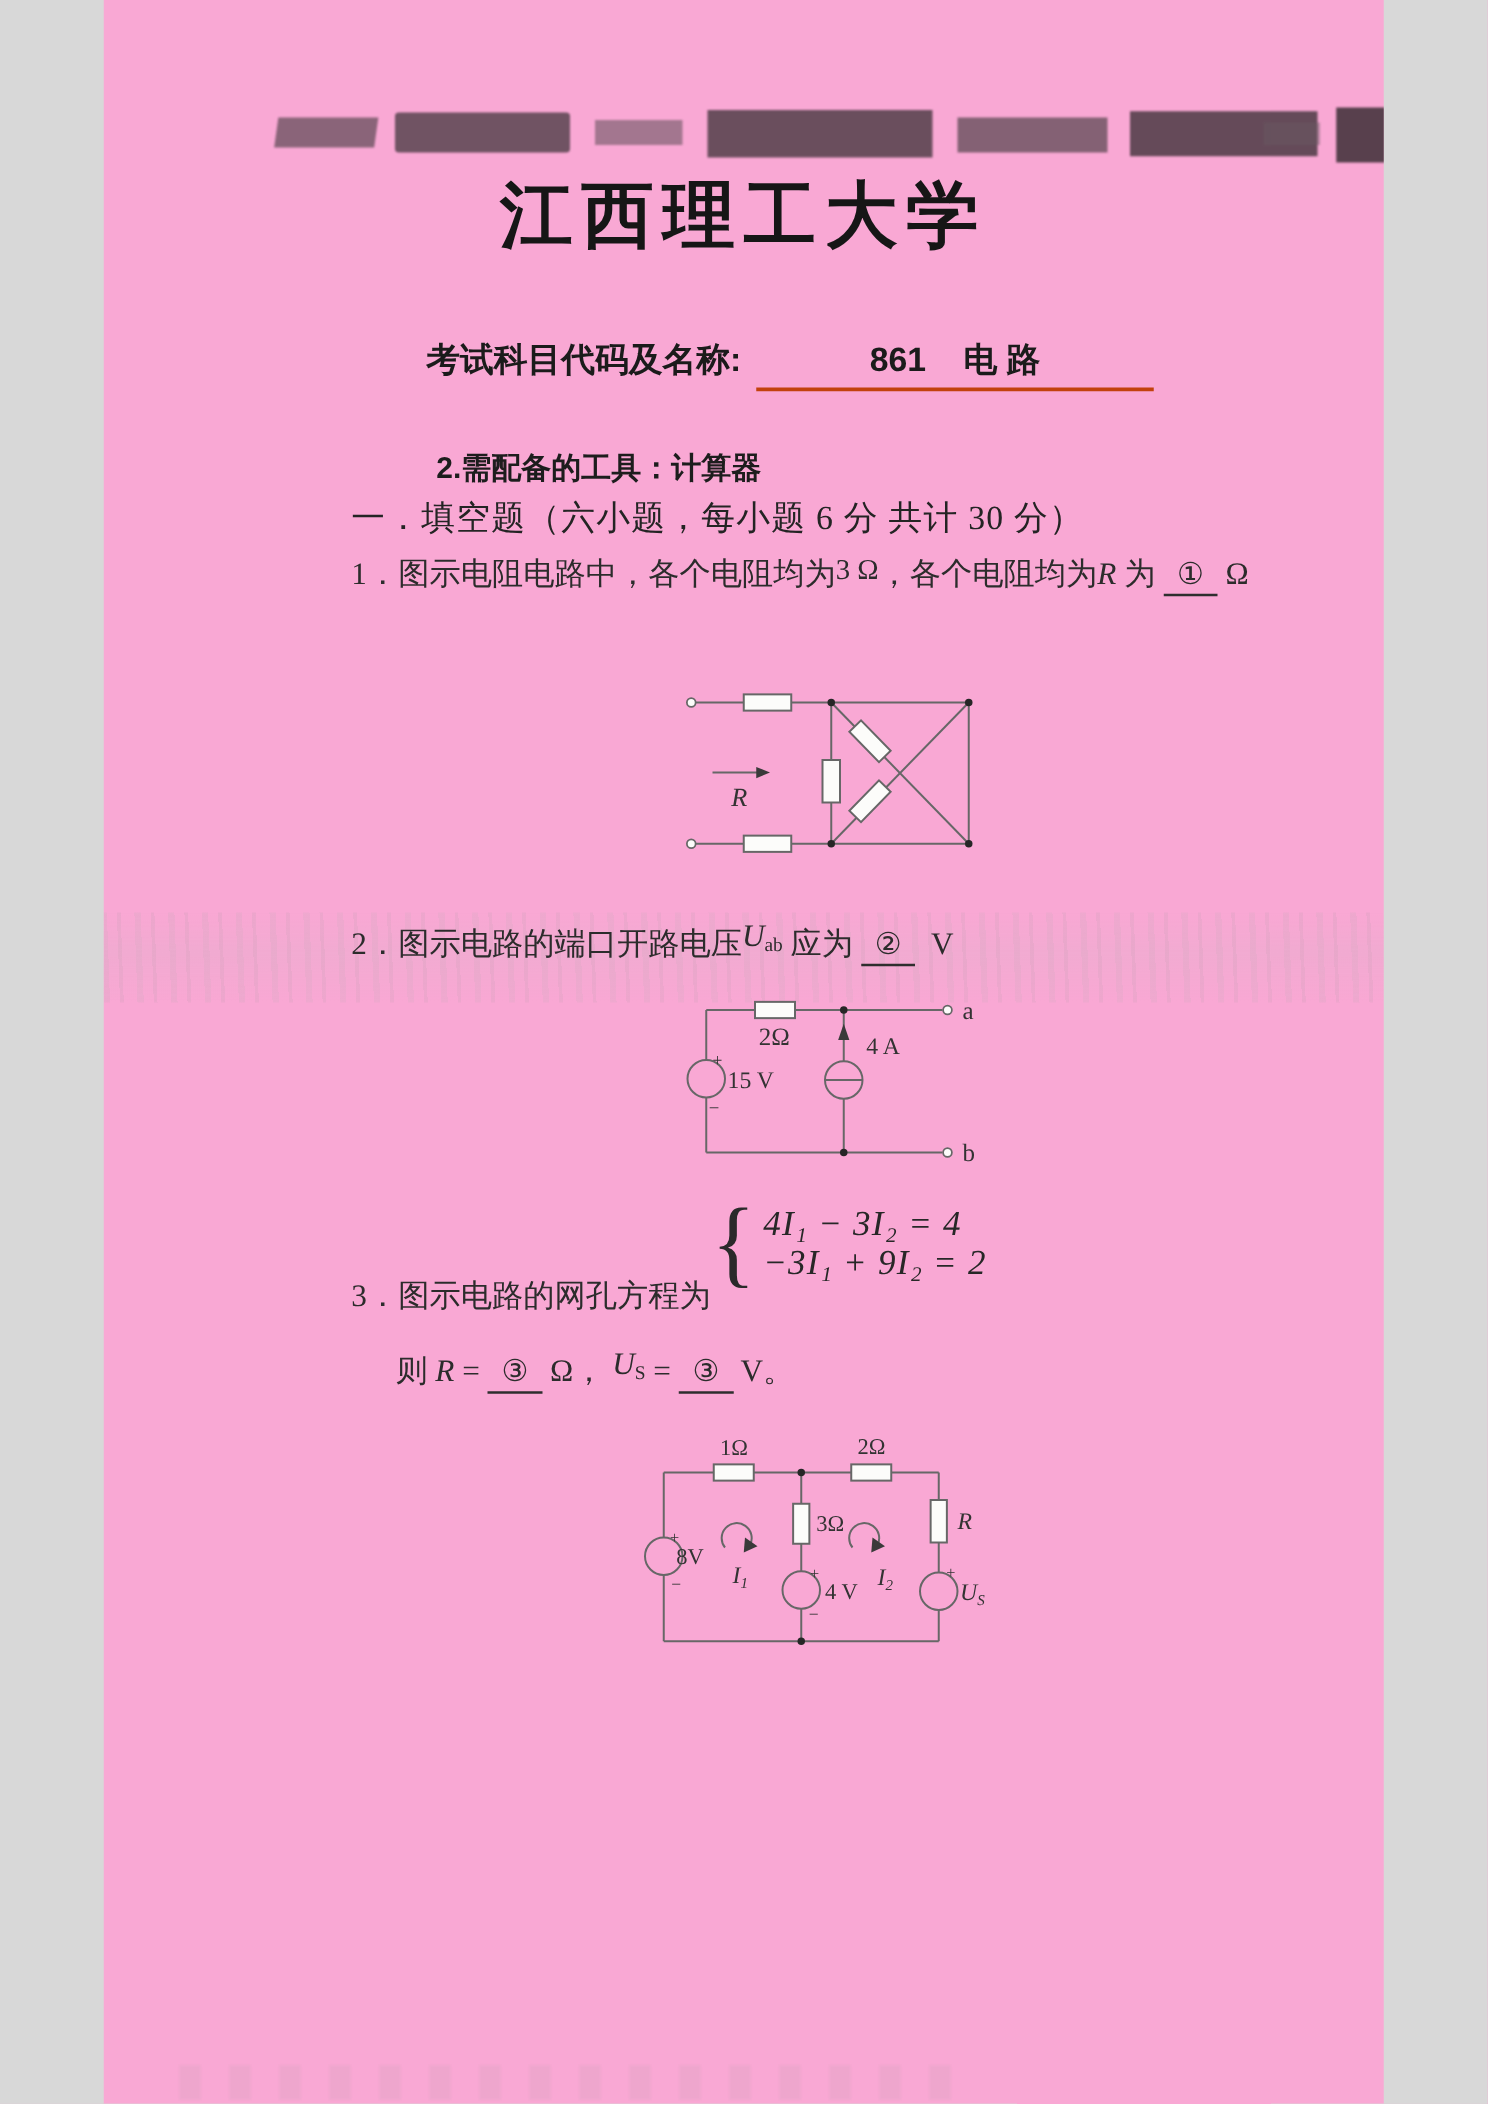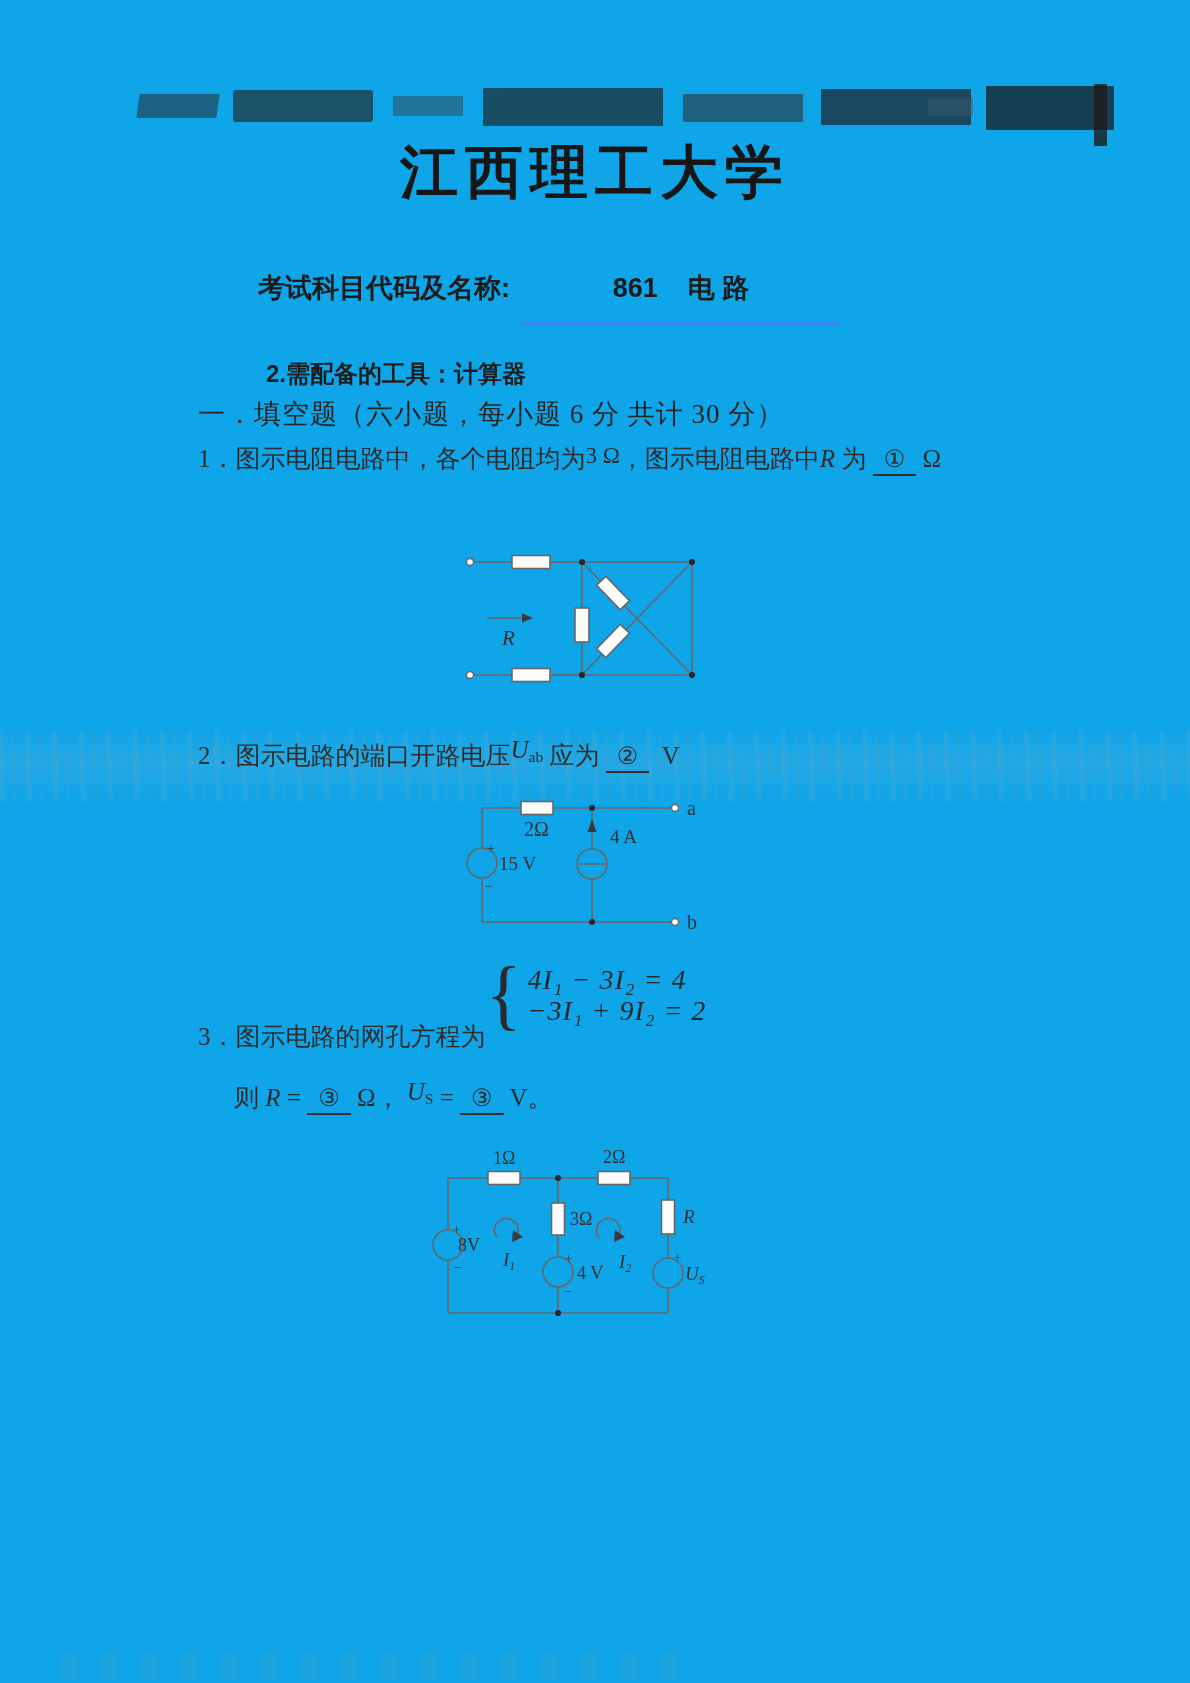--- a/index.html
+++ b/index.html
@@ -1,18 +1,18 @@
 <!DOCTYPE html>
 <html><head>
 <meta charset="utf-8">
 <style>
   html,body { margin:0; padding:0; background:#d8d8d8; }
   .page {
-    position:relative; width:1190px; height:1683px; margin:0 auto;
-    background:#0ea5e9; overflow:hidden;
+    position:relative; width:1024px; height:1683px; margin:0 auto;
+    background:#f9a8d4; overflow:hidden;
     font-family:"Liberation Serif","DejaVu Serif",serif; color:#2e2e2e;
   }
   .abs { position:absolute; }
 
   
   .scan-top { left:138px; top:86px; width:978px; height:48px; filter:blur(0.7px); opacity:.82; }
   .scan-top span { position:absolute; display:block; }
   .sa1 { left:0;   top:8px;  width:80px;  height:24px; background:#2a2a2a; opacity:.65; transform:skewX(-8deg); }
   .sa2 { left:95px; top:4px;  width:140px; height:32px; background:#222;   opacity:.78; border-radius:3px; }
   .sa3 { left:255px;top:10px; width:70px;  height:20px; background:#3a3a3a;opacity:.55; }
@@ -33,21 +33,21 @@
     background:repeating-linear-gradient(90deg, rgba(160,160,160,.3) 0 18px, rgba(255,255,255,0) 18px 40px); filter:blur(1px); }
 
   
   .title { left:0; top:134px; width:100%; text-align:center;
     font-size:58px; font-weight:900; letter-spacing:7px; color:#161616; }
   .subtitle { left:0; top:213px; width:100%; text-align:center;
     font-size:34px; font-weight:600; letter-spacing:2px; color:#222; }
   .subject { left:258px; top:270px; font-family:"Liberation Sans","DejaVu Sans",sans-serif;
     font-weight:700; font-size:27px; color:#1b1b1b; }
   .subject .val { display:inline-block; min-width:318px; text-align:center; white-space:pre;
-    border-bottom:3px solid #3b82f6; margin-left:12px; padding-bottom:16px; }
+    border-bottom:3px solid #c2410c; margin-left:12px; padding-bottom:4px; }
   .notice1 { left:204px; top:322px; font-family:"Liberation Sans","DejaVu Sans",sans-serif;
     font-weight:700; font-size:24px; color:#1d1d1d; }
   .notice2 { left:266px; top:358px; font-family:"Liberation Sans","DejaVu Sans",sans-serif;
     font-weight:700; font-size:24px; color:#1d1d1d;text-align:right; }
   .section { left:198px; top:396px; font-size:27px; font-weight:500; color:#242424; letter-spacing:1px; }
   .qline { font-size:25px; color:#2c2c2c; }
   .q1 { left:198px; top:442px; }
   .q2 { left:198px; top:736px; }
   .q3 { left:198px; top:1020px; }
   .thenline { left:234px; top:1078px; }
@@ -97,21 +97,21 @@
   <div class="abs title">江西理工大学</div>
   <div class="abs subject">
     <span>考试科目代码及名称:</span><span class="val">861    电 路</span>
   </div>
 
   <div class="abs notice2">2.需配备的工具：计算器</div>
 
   <div class="abs section">一．填空题（六小题，每小题 6 分 共计 30 分）</div>
 
   <div class="abs qline q1">
-    <span>1．</span><span>图示电阻电路中，各个电阻均为</span><span class="raised3">3 Ω</span><span>，图示电阻电路中</span><span class="ivar">R</span> <span>为</span> <span class="blank">①</span> <span>Ω</span>
+    <span>1．</span><span>图示电阻电路中，各个电阻均为</span><span class="raised3">3 Ω</span><span>，各个电阻均为</span><span class="ivar">R</span> <span>为</span> <span class="blank">①</span> <span>Ω</span>
   </div>
 
   <svg class="abs c1" width="290" height="160" viewBox="0 0 290 160">
     <g>
       <line class="wire" x1="43" y1="24" x2="82" y2="24"></line>
       <line class="wire" x1="120" y1="24" x2="152" y2="24"></line>
       <line class="wire" x1="152" y1="24" x2="262" y2="24"></line>
       <line class="wire" x1="43" y1="137" x2="82" y2="137"></line>
       <line class="wire" x1="120" y1="137" x2="152" y2="137"></line>
       <line class="wire" x1="152" y1="137" x2="262" y2="137"></line>

